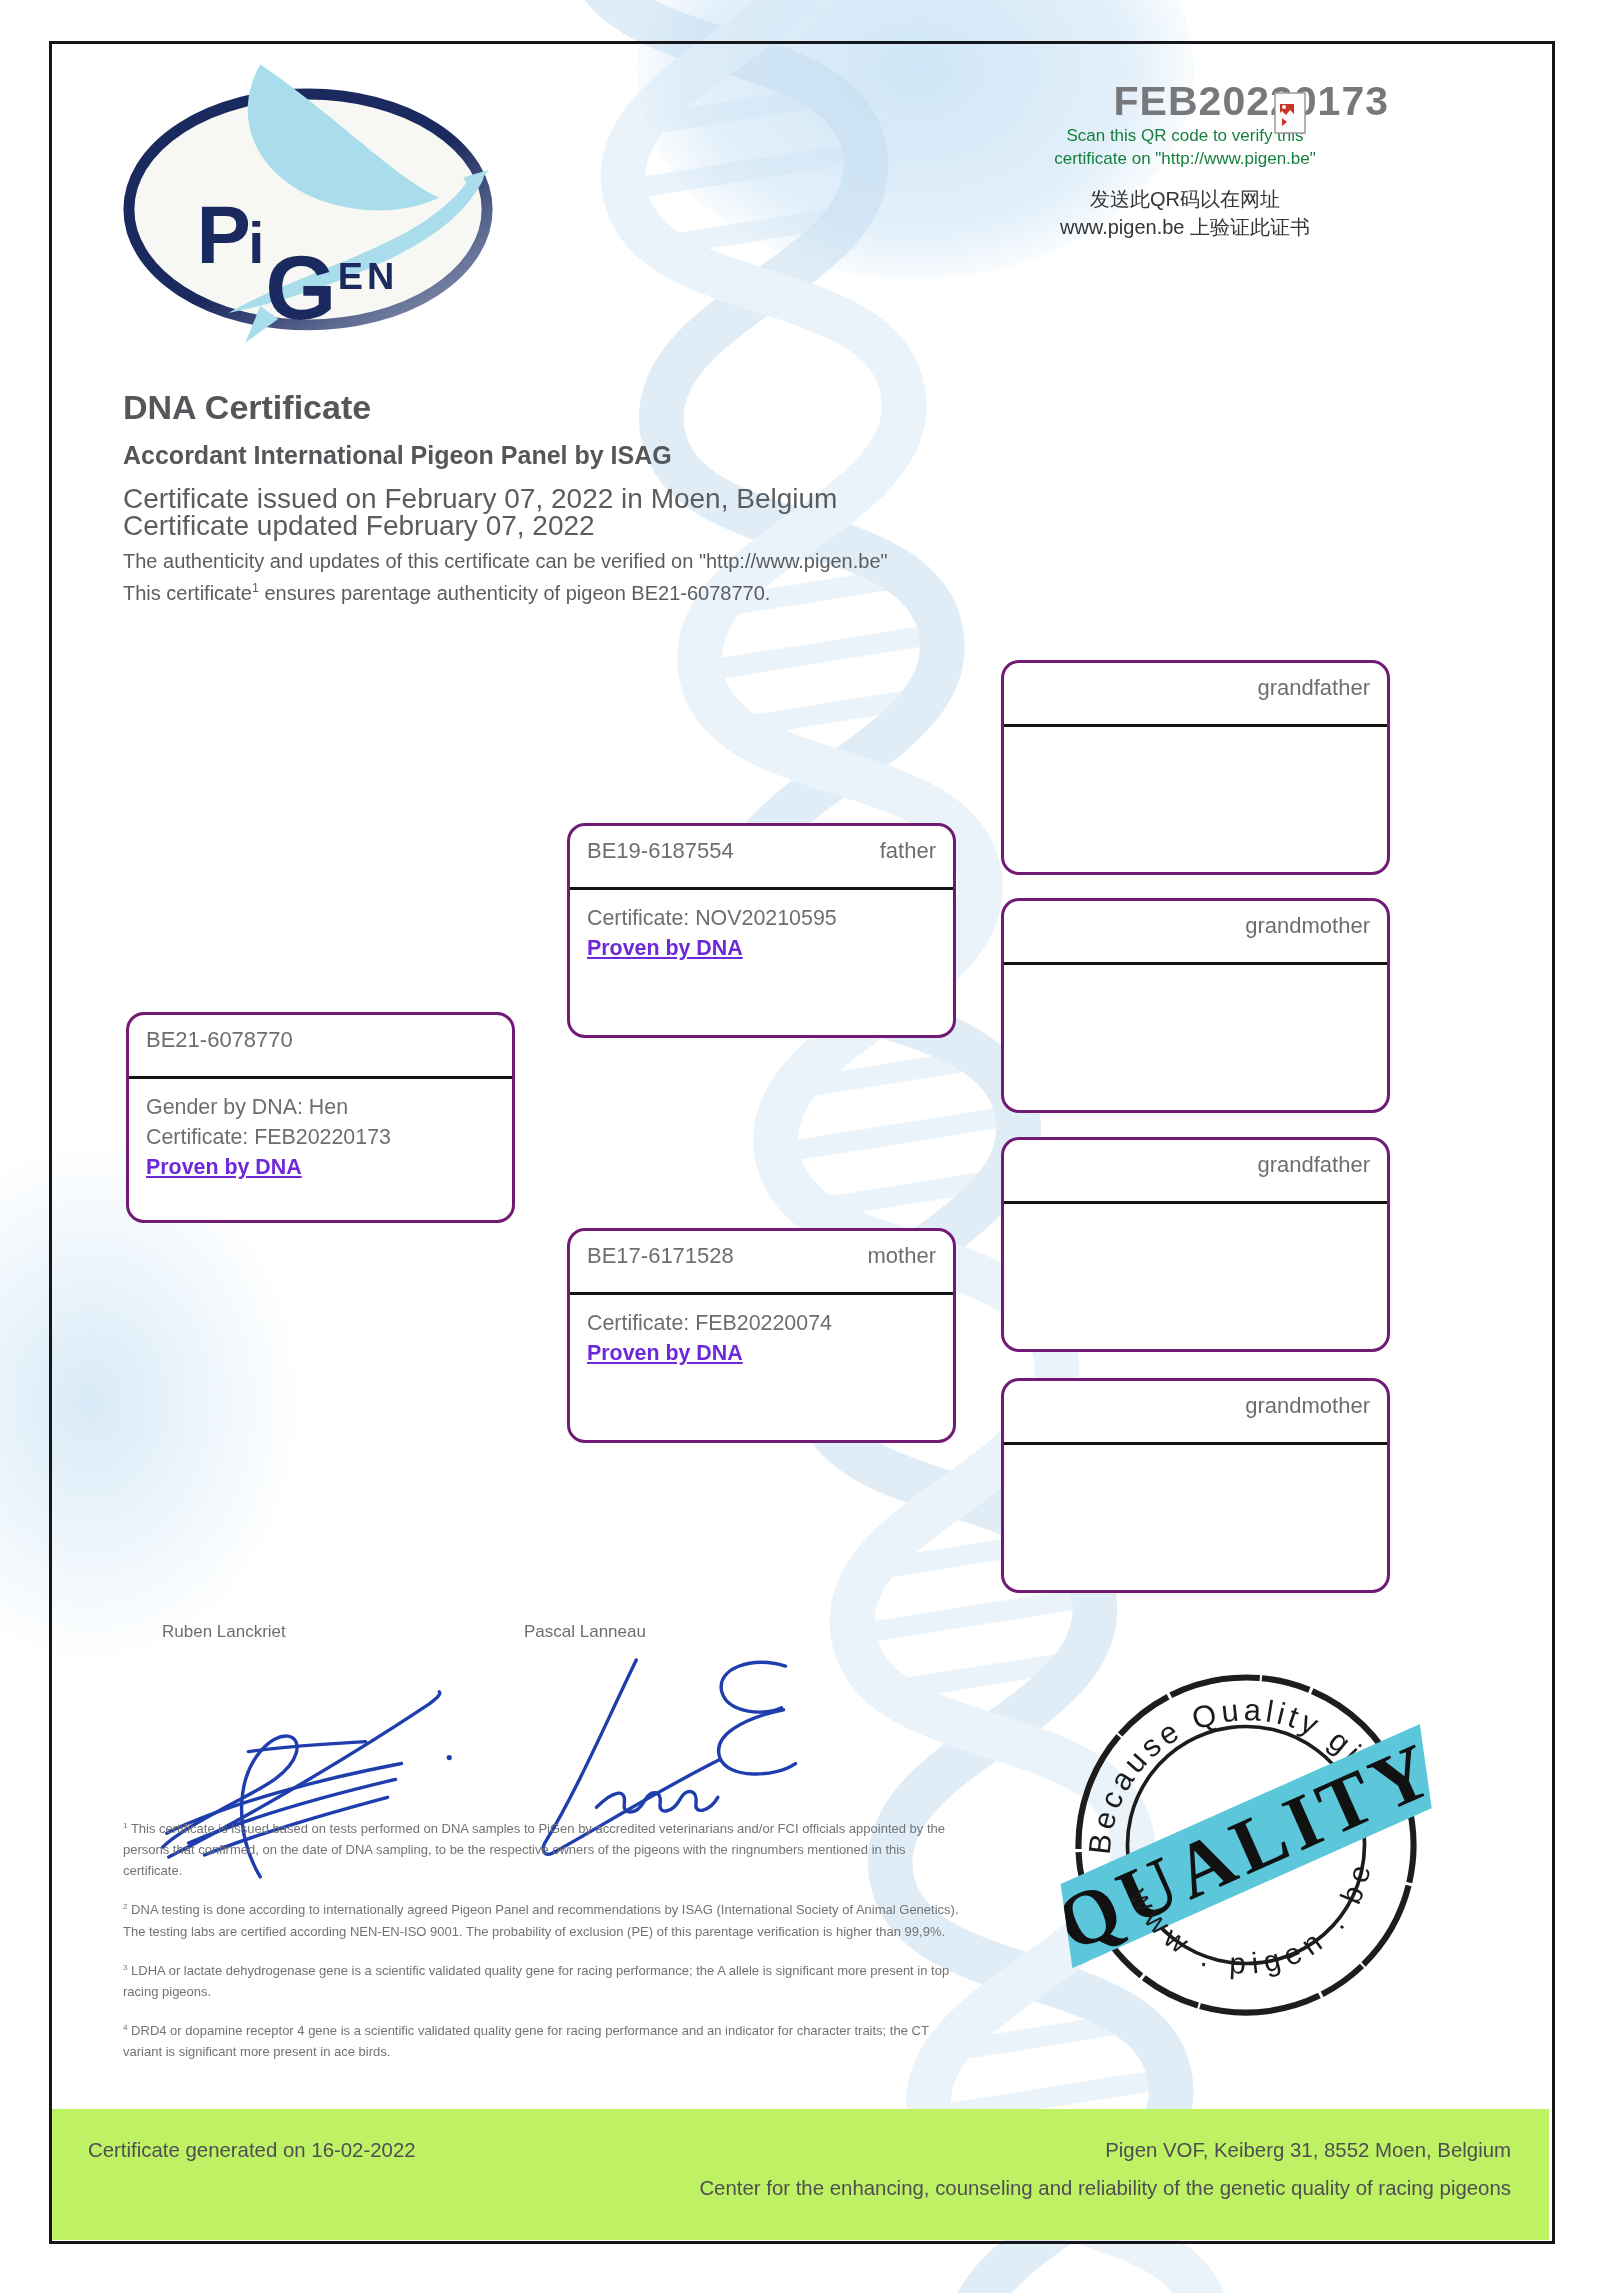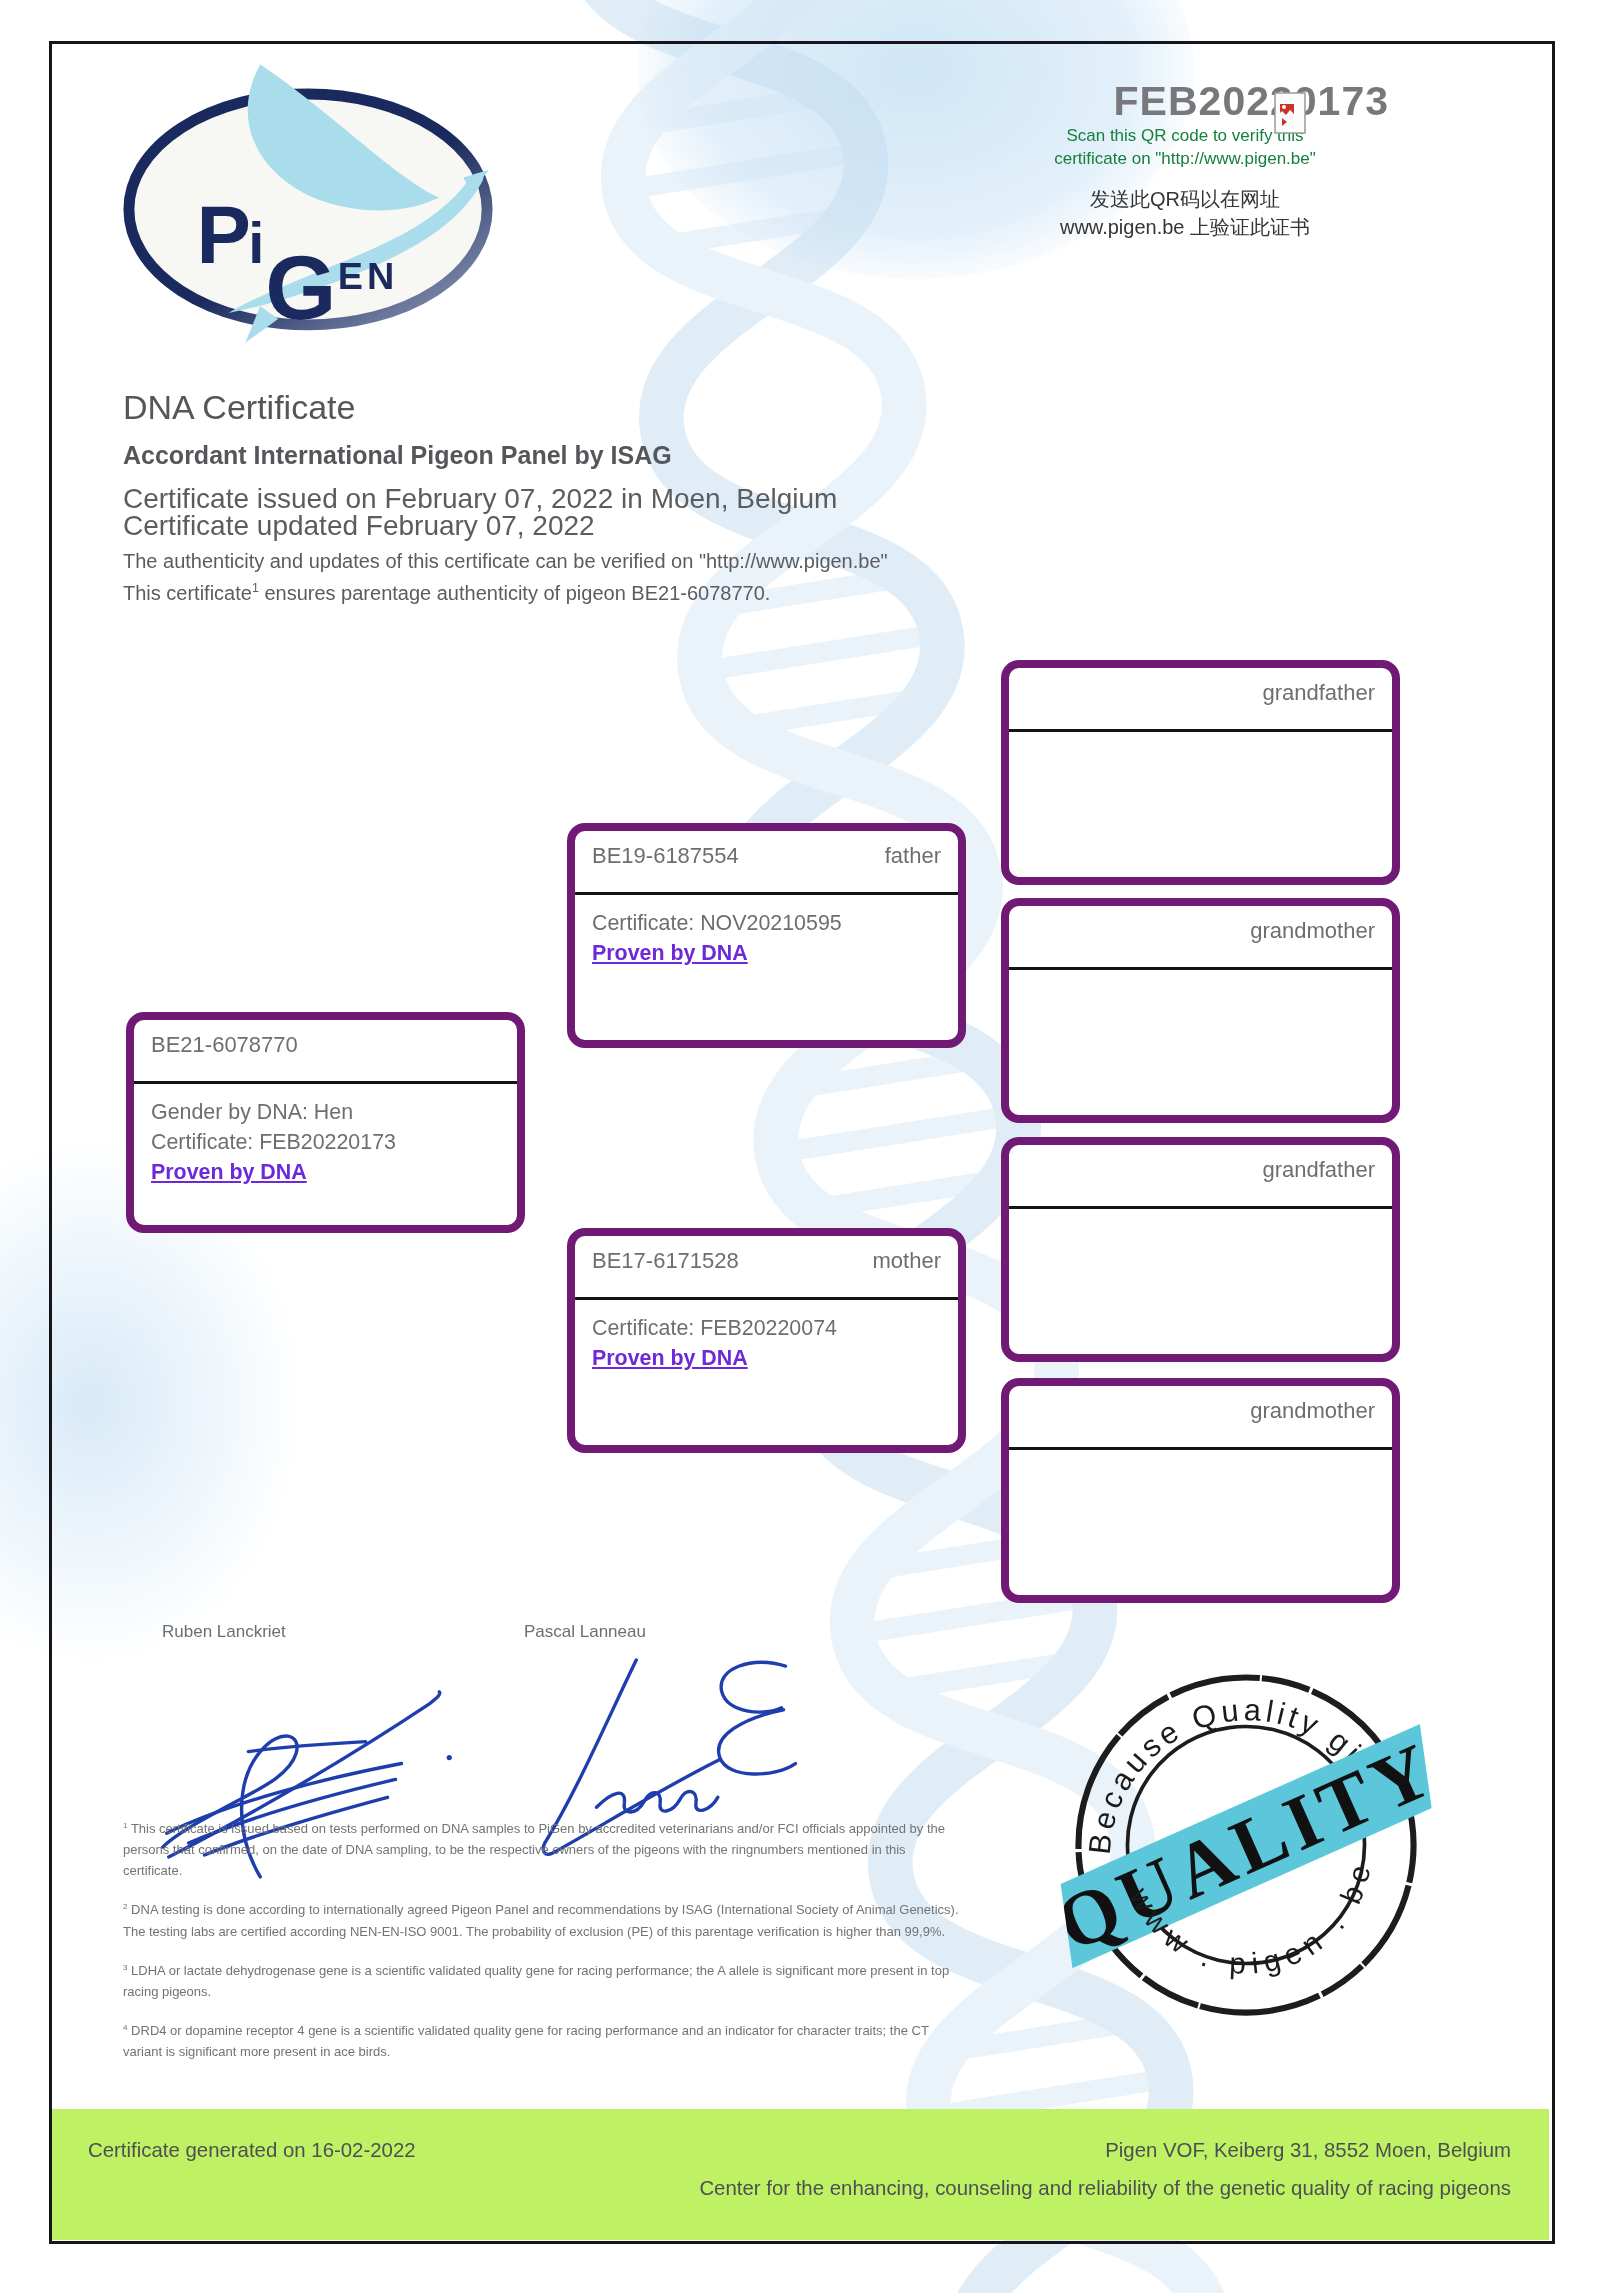--- a/index.html
+++ b/index.html
@@ -20,27 +20,27 @@
     border:3px solid #15151a;}
   
   .logo{position:absolute;left:111px;top:52px;width:398px;height:299px;}
   .hdr-right{position:absolute;left:975px;top:78px;width:420px;text-align:center;}
   .cert-no{font-size:41px;font-weight:bold;color:#77787b;letter-spacing:1px;text-align:right;padding-right:6px;}
   .qr-note{margin-top:0;font-size:17px;line-height:1.35;color:#15803d;}
   .qr-note-zh{margin-top:14px;font-size:20px;line-height:1.4;color:#353535;}
   .broken-img{position:absolute;left:299px;top:14px;width:32px;height:42px;}
   
   .title{position:absolute;left:123px;top:388px;color:#55565a;}
-  .title h1{margin:0;font-size:34px;font-weight:normal;color:#55565a;}
+  .title h1{margin:0;font-size:34px;font-weight:bold;color:#55565a;}
   .title h2{margin:14px 0 0 0;font-size:25px;font-weight:bold;color:#55565a;}
   .meta{position:absolute;left:123px;top:485px;font-size:28px;line-height:27px;color:#5b5c60;}
   .verify{position:absolute;left:123px;top:548px;font-size:20px;line-height:27px;color:#5b5c60;}
   sup{font-size:.62em;}
   
-  .pbox{position:absolute;width:383px;background:#ffffff;border:8px solid #701a75;border-radius:18px;}
+  .pbox{position:absolute;width:383px;background:#ffffff;border:3px solid #701a75;border-radius:18px;}
   .pbox .hd{height:64px;padding:12px 17px 0 17px;border-bottom:3px solid #131313;
     display:flex;justify-content:space-between;box-sizing:border-box;}
   .pbox .ring,.pbox .role{font-size:22px;color:#6d6e71;}
   .pbox .role{margin-left:auto;}
   .pbox .bd{padding:13px 17px;font-size:21.4px;line-height:30px;color:#6d6e71;}
   .proven{color:#6d28d9;font-weight:bold;text-decoration:underline;}
   .b-subject{left:126px;top:1012px;height:205px;}
   .b-father{left:567px;top:823px;height:209px;}
   .b-mother{left:567px;top:1228px;height:209px;}
   .b-gf1{left:1001px;top:660px;height:209px;}

